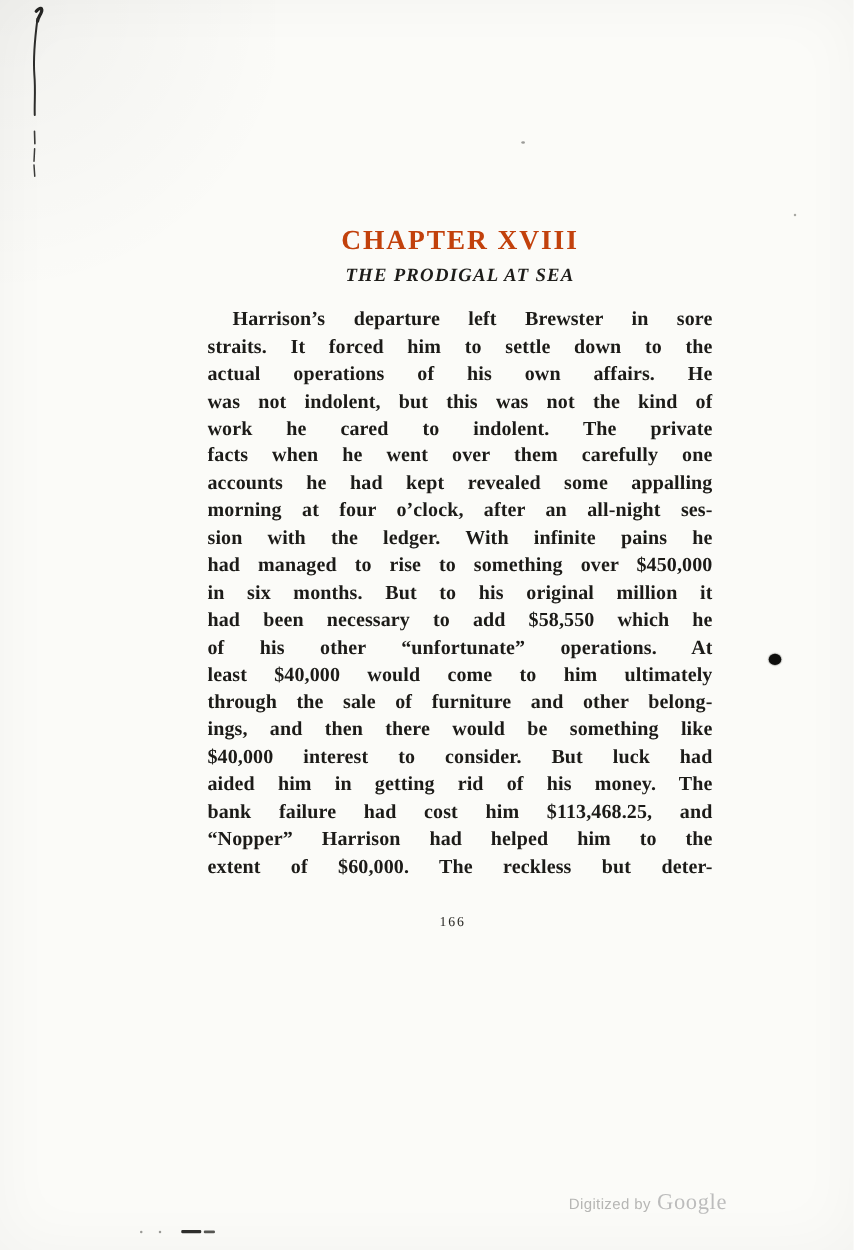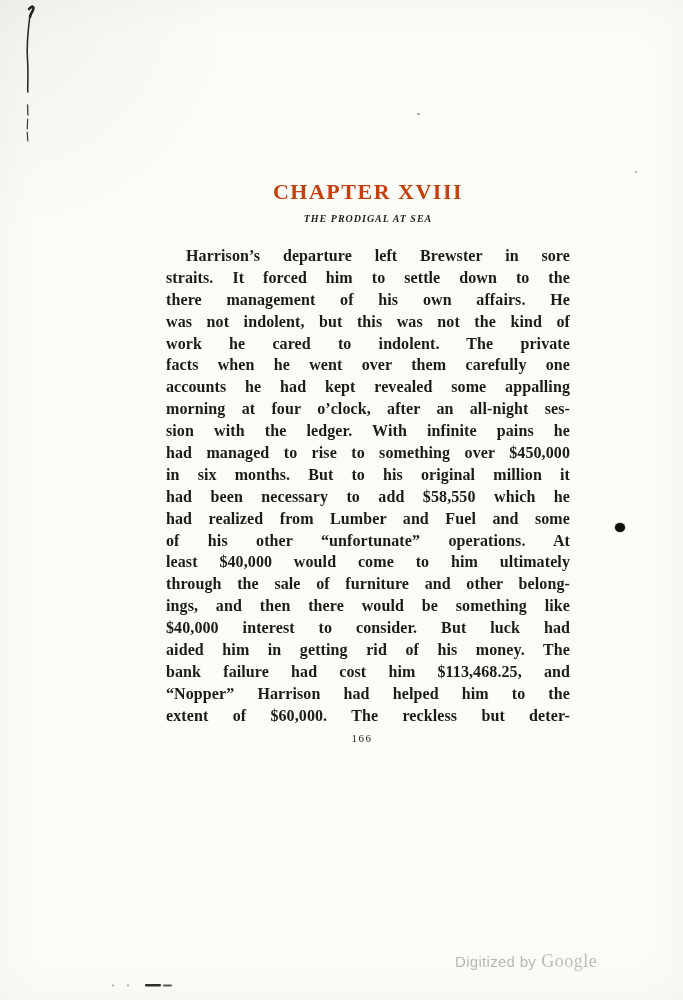--- a/index.html
+++ b/index.html
@@ -26,21 +26,21 @@
   .scratch{position:absolute;left:20px;top:2px;}
   .heading{
     position:absolute;left:166px;top:179px;width:404px;
     text-align:center;
     font-size:22px;font-weight:bold;letter-spacing:1.5px;
     color:#c2410c;
   }
   .subtitle{
     position:absolute;left:166px;top:213px;width:404px;
     text-align:center;
-    font-size:10px;font-weight:bold;font-style:italic;letter-spacing:1px;
+    font-size:15px;font-weight:bold;font-style:italic;letter-spacing:1px;
     color:#1e1d1a;
   }
   .body-text{
     position:absolute;left:166px;top:245px;width:404px;
     font-size:16px;font-weight:bold;
     letter-spacing:0.1px;
   }
   .line{
     height:21.9px;line-height:21.9px;overflow:hidden;
     text-align:justify;white-space:normal;
@@ -60,21 +60,21 @@
   .speck{position:absolute;border-radius:50%;}
   .speck.s1{left:417px;top:113px;width:3px;height:2px;background:#9b9b98;}
   .speck.s2{left:635px;top:171px;width:2px;height:2px;background:#a8a8a4;}
   .bottom-marks{position:absolute;left:106px;top:979px;}
   .watermark{
     position:absolute;left:455px;top:951px;
     display:flex;align-items:baseline;gap:5px;
     font-family:"Liberation Sans","DejaVu Sans",sans-serif;
     user-select:none;
   }
-  .watermark .prefix{font-size:15px;color:#b6b6b4;letter-spacing:0.3px;}
+  .watermark .prefix{font-size:12px;color:#b6b6b4;letter-spacing:0.3px;}
   .watermark .brand{
     font-family:"Liberation Serif","DejaVu Serif",serif;
     font-size:18px;color:var(--watermark_gray);letter-spacing:0.5px;
   }
 </style>
 </head>
 <body>
 
 <div class="page">
 
@@ -86,31 +86,30 @@
     <path d="M7.2 130 L7.8 139" fill="none" stroke="#3a3a38" stroke-width="1.2" stroke-linecap="round"></path>
   </svg>
 
   <div class="heading">CHAPTER XVIII</div>
 
   <div class="subtitle">THE PRODIGAL AT SEA</div>
 
   <div class="body-text">
     <div class="line indent">Harrison’s departure left Brewster in sore</div>
     <div class="line">straits. It forced him to settle down to the</div>
-    <div class="line">there management of his own affairs. He</div>
+    <div class="line">actual operations of his own affairs. He</div>
     <div class="line">was not indolent, but this was not the kind of</div>
     <div class="line">work he cared to indolent. The private</div>
     <div class="line">facts when he went over them carefully one</div>
     <div class="line">accounts he had kept revealed some appalling</div>
     <div class="line">morning at four o’clock, after an all-night ses-</div>
     <div class="line">sion with the ledger. With infinite pains he</div>
     <div class="line">had managed to rise to something over $450,000</div>
     <div class="line">in six months. But to his original million it</div>
     <div class="line">had been necessary to add $58,550 which he</div>
-    <div class="line">had realized from Lumber and Fuel and some</div>
     <div class="line">of his other “unfortunate” operations. At</div>
     <div class="line">least $40,000 would come to him ultimately</div>
     <div class="line">through the sale of furniture and other belong-</div>
     <div class="line">ings, and then there would be something like</div>
     <div class="line">$40,000 interest to consider. But luck had</div>
     <div class="line">aided him in getting rid of his money. The</div>
     <div class="line">bank failure had cost him $113,468.25, and</div>
     <div class="line">“Nopper” Harrison had helped him to the</div>
     <div class="line">extent of $60,000. The reckless but deter-</div>
   </div>

